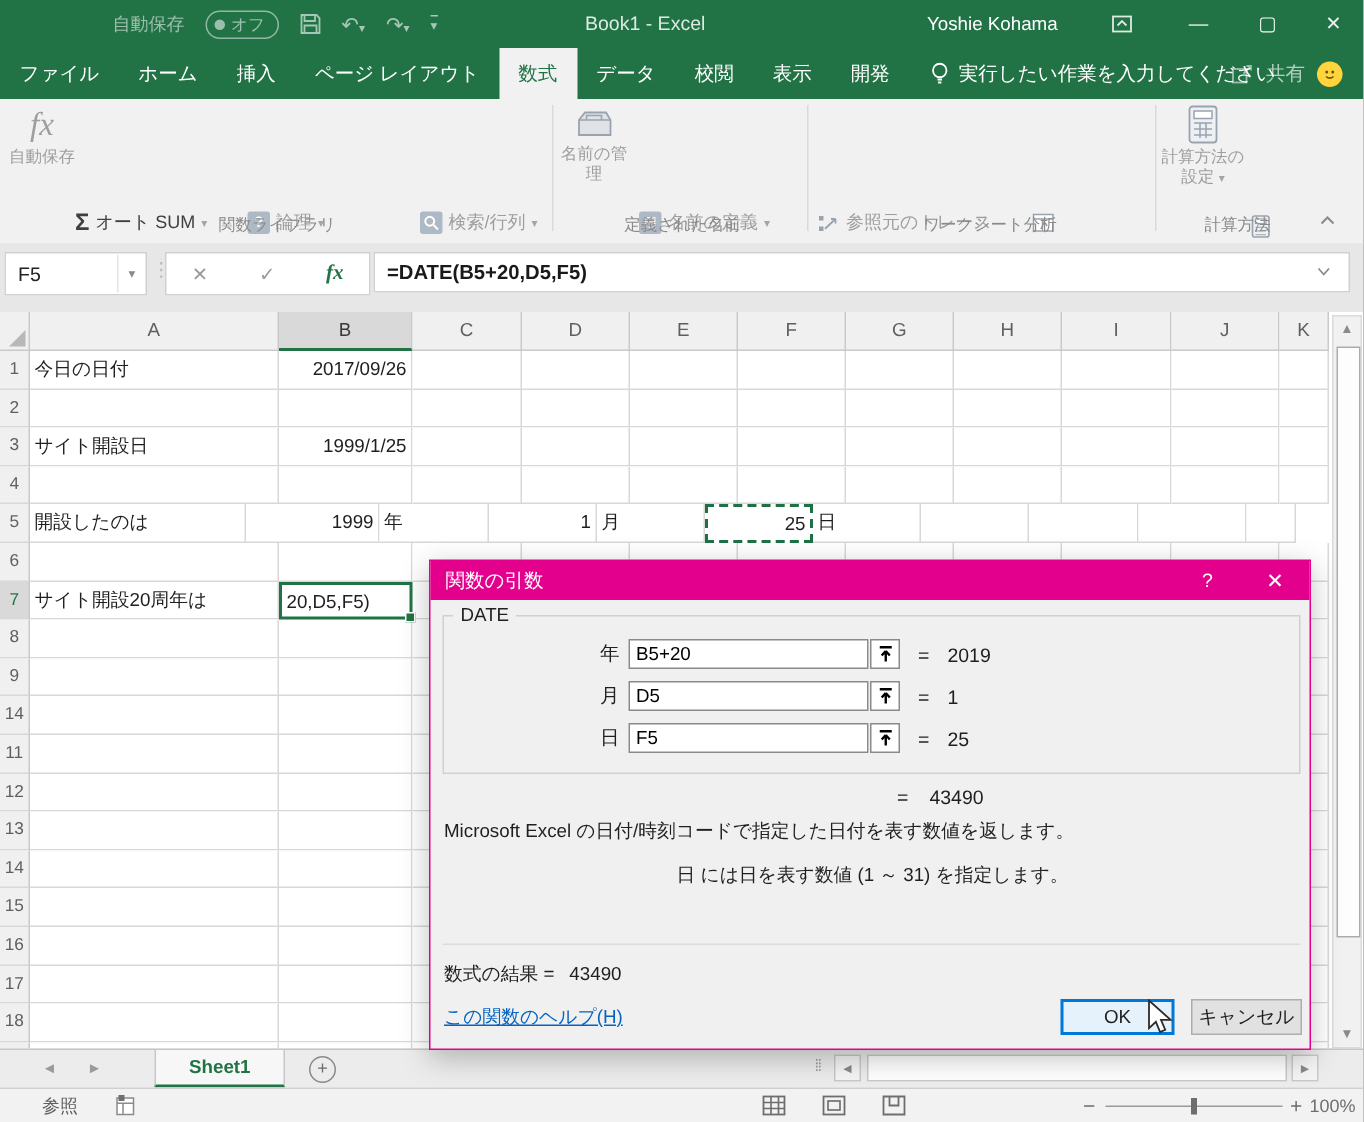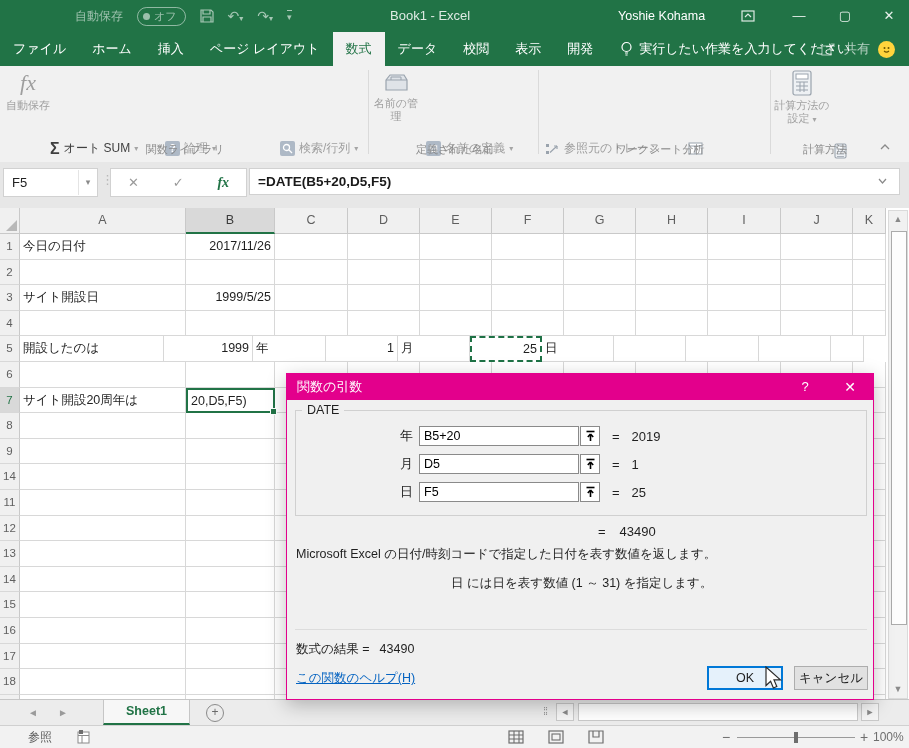--- a/index.html
+++ b/index.html
@@ -421,21 +421,21 @@
         <div class="ch" style="width: 72px;">G</div>
         <div class="ch" style="width: 72px;">H</div>
         <div class="ch" style="width: 73px;">I</div>
         <div class="ch" style="width: 72px;">J</div>
         <div class="ch" style="width: 33px;">K</div>
       </div>
     <div id="grid-rows">
         <div class="grow">
           <div class="rh">1</div>
           <div class="cell" style="width: 166px; text-align: left;">今日の日付</div>
-          <div class="cell" style="width: 89px; text-align: right;">2017/11/26</div>
+          <div class="cell" style="width: 89px; text-align: right;">2017/09/26</div>
           <div class="cell" style="width: 73px;"></div>
           <div class="cell" style="width: 72px;"></div>
           <div class="cell" style="width: 72px;"></div>
           <div class="cell" style="width: 72px;"></div>
           <div class="cell" style="width: 72px;"></div>
           <div class="cell" style="width: 72px;"></div>
           <div class="cell" style="width: 73px;"></div>
           <div class="cell" style="width: 72px;"></div>
           <div class="cell" style="width: 33px;"></div>
         </div>
@@ -449,21 +449,21 @@
           <div class="cell" style="width: 72px;"></div>
           <div class="cell" style="width: 72px;"></div>
           <div class="cell" style="width: 72px;"></div>
           <div class="cell" style="width: 73px;"></div>
           <div class="cell" style="width: 72px;"></div>
           <div class="cell" style="width: 33px;"></div>
         </div>
         <div class="grow">
           <div class="rh">3</div>
           <div class="cell" style="width: 166px; text-align: left;">サイト開設日</div>
-          <div class="cell" style="width: 89px; text-align: right;">1999/5/25</div>
+          <div class="cell" style="width: 89px; text-align: right;">1999/1/25</div>
           <div class="cell" style="width: 73px;"></div>
           <div class="cell" style="width: 72px;"></div>
           <div class="cell" style="width: 72px;"></div>
           <div class="cell" style="width: 72px;"></div>
           <div class="cell" style="width: 72px;"></div>
           <div class="cell" style="width: 72px;"></div>
           <div class="cell" style="width: 73px;"></div>
           <div class="cell" style="width: 72px;"></div>
           <div class="cell" style="width: 33px;"></div>
         </div>

